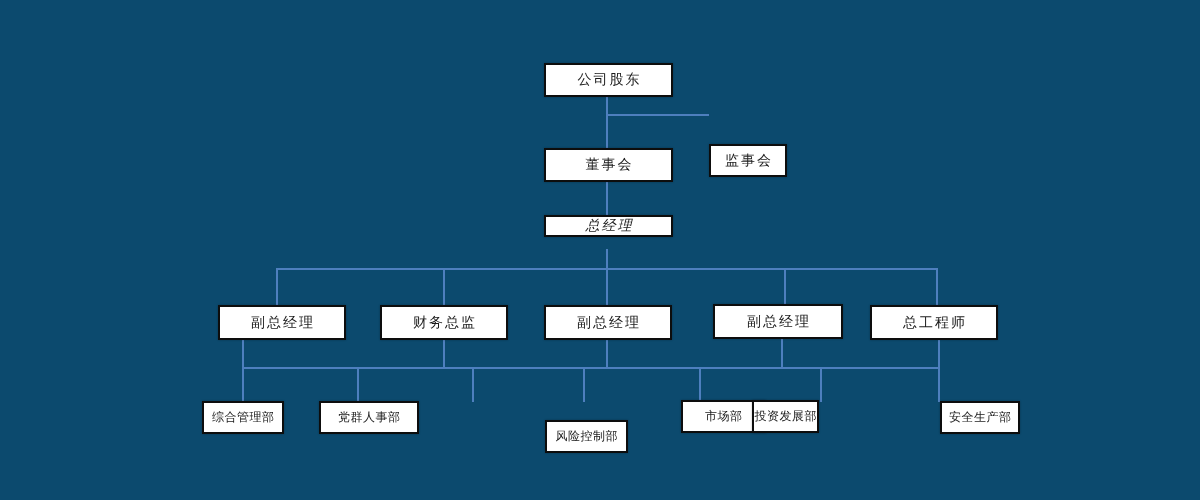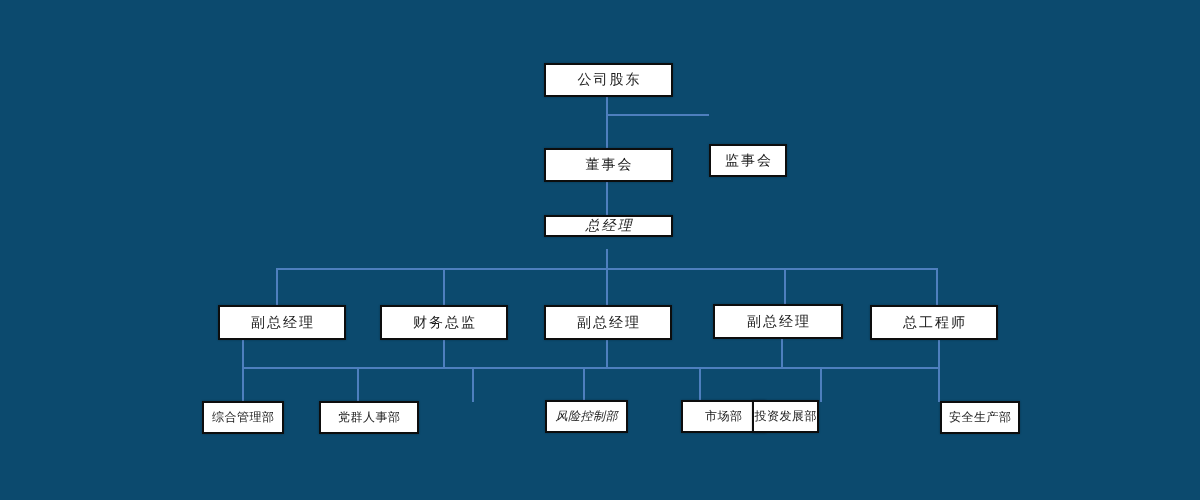--- a/index.html
+++ b/index.html
@@ -76,18 +76,18 @@
   <div class="node" style="left:544px; top:215px; width:129px; height:22px;font-style:italic;">总经理</div>
 
   <div class="node" style="left:218px; top:305px; width:128px; height:35px;">副总经理</div>
   <div class="node" style="left:380px; top:305px; width:128px; height:35px;">财务总监</div>
   <div class="node" style="left:544px; top:305px; width:128px; height:35px;">副总经理</div>
   <div class="node" style="left:713px; top:304px; width:130px; height:35px;">副总经理</div>
   <div class="node" style="left:870px; top:305px; width:128px; height:35px;">总工程师</div>
 
   <div class="node small" style="left:202px; top:401px; width:82px; height:33px;">综合管理部</div>
   <div class="node small" style="left:319px; top:401px; width:100px; height:33px;">党群人事部</div>
-  <div class="node small" style="left:545px; top:400px; width:83px; height:33px;font-style:italic;">风险控制部</div>
+  <div class="node small" style="left:545px; top:420px; width:83px; height:33px;">风险控制部</div>
   <div class="node small" style="left:660px; top:400px; width:85px; height:33px;margin-left:21px;">市场部</div>
   <div class="node small" style="left:752px; top:400px; width:67px; height:33px;">投资发展部</div>
   <div class="node small" style="left:940px; top:401px; width:80px; height:33px;">安全生产部</div>
 
 </div>
 
 </body></html>

